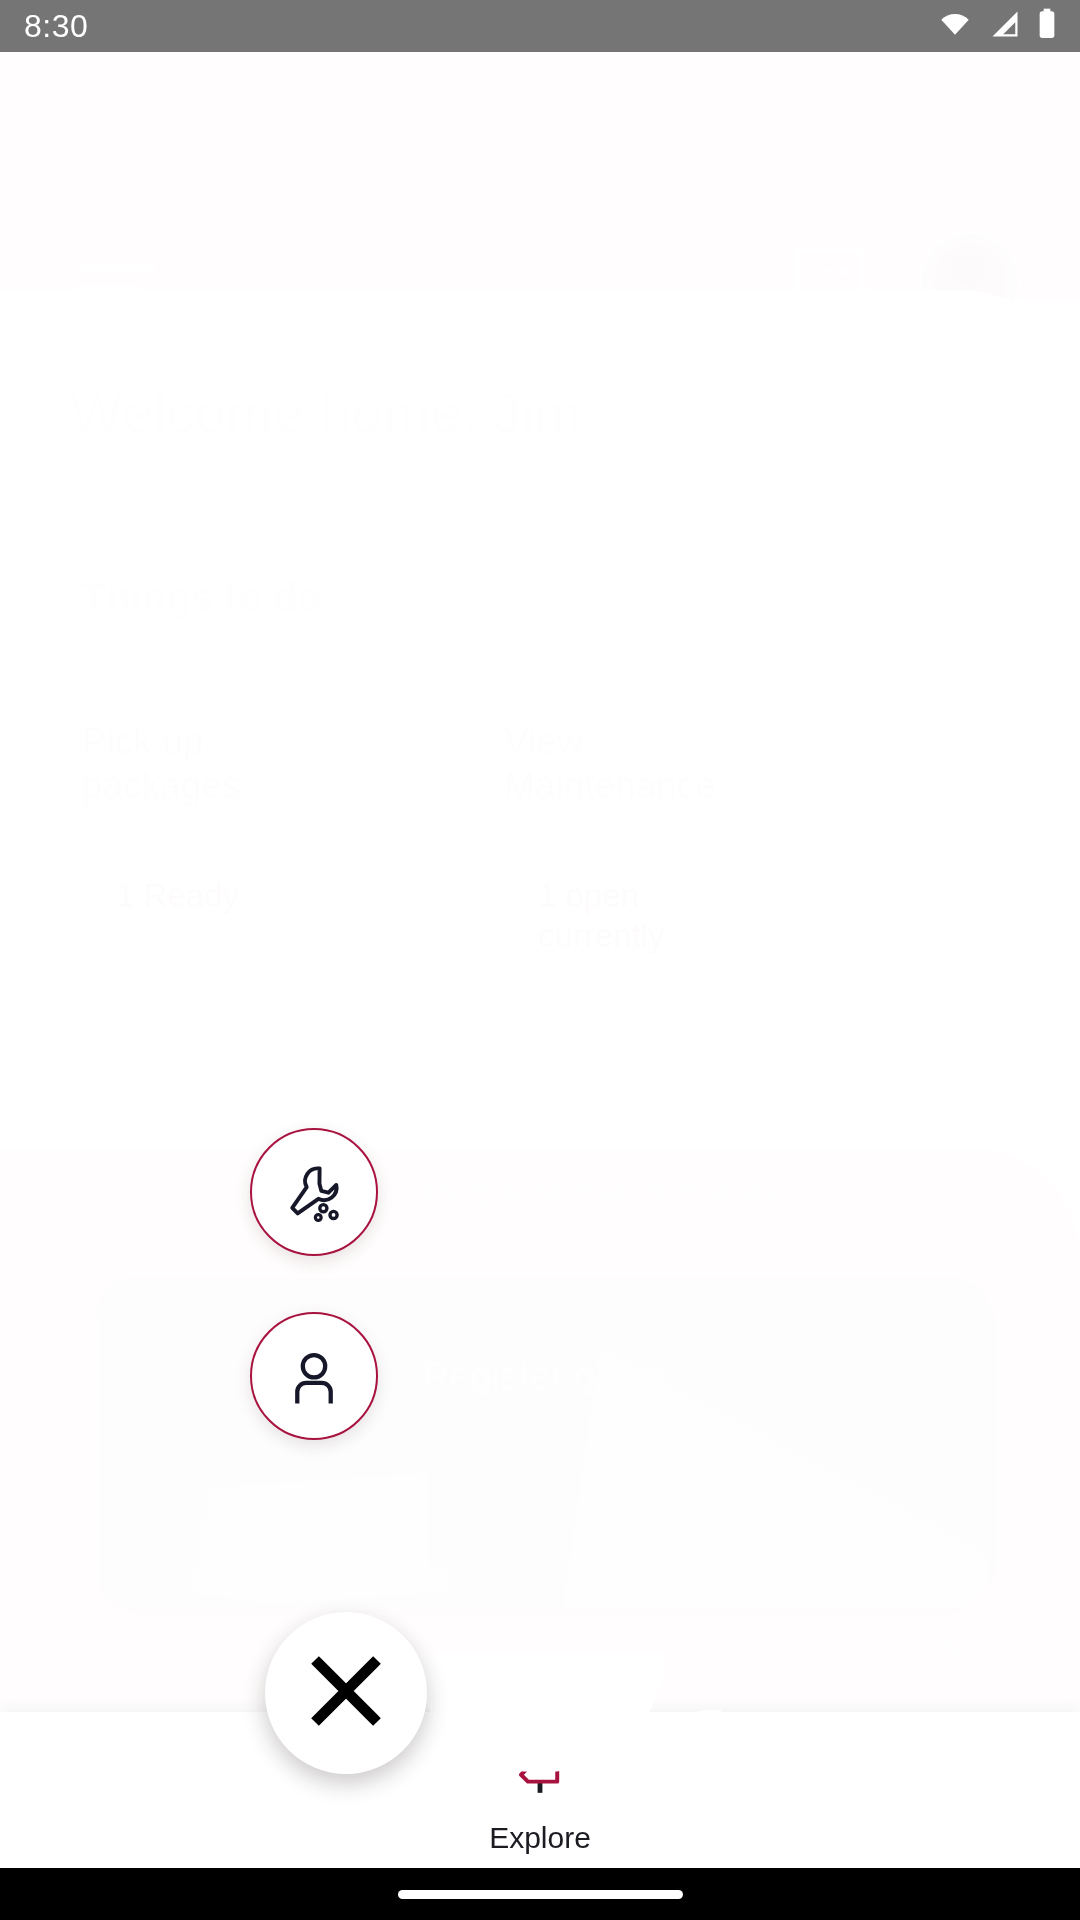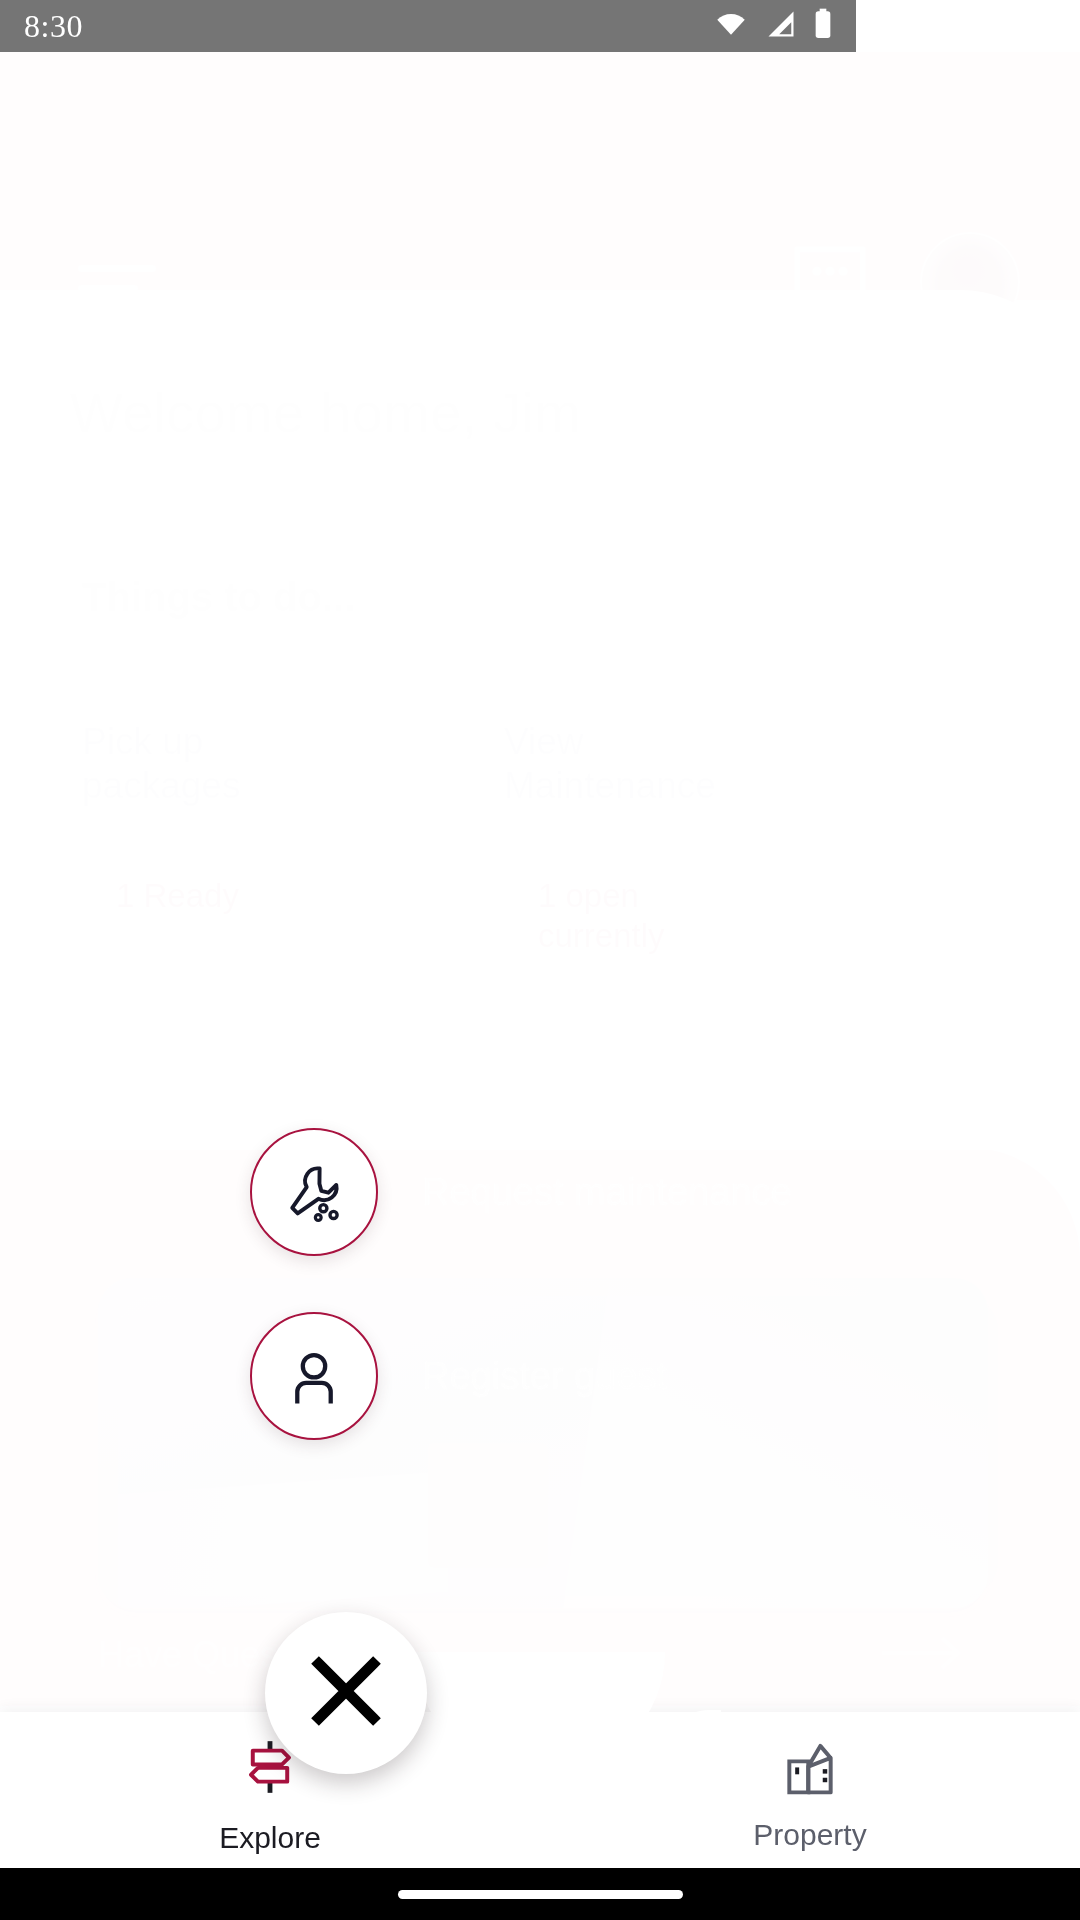--- a/index.html
+++ b/index.html
@@ -6,23 +6,23 @@
   html,body { width:1080px; height:1920px; }
   body {
     font-family:"Liberation Sans", sans-serif;
     background:#ffffff;
     overflow:hidden;
     position:relative;
   }
 
   
   .statusbar{
-    position:absolute; top:0; left:0; width:856px; height:52px;
+    position:absolute; top:0; left:0; width:1080px; height:52px;
     background:#757575; display:flex; align-items:center;
-    justify-content:space-between; padding:0 22px 0 24px; z-index:90;font-family:Liberation Serif, serif;
+    justify-content:space-between; padding:0 22px 0 24px; z-index:90;
   }
   .status-time{ color:#fff; font-size:32px; letter-spacing:.5px; }
   .status-icons{ display:flex; align-items:center; gap:14px; }
 
   
   .app-header{
     position:absolute; top:52px; left:0; width:1080px; height:248px;
     background:#fbeef1; z-index:5;
   }
   .header-row{
@@ -334,33 +334,20 @@
         <svg width="62" height="62" viewBox="0 0 36 36">
           <rect x="16.6" y="3" width="2.8" height="30" fill="#1b1b22"></rect>
           <path d="M8 8.5h17l4 4-4 4H8z" fill="#ffffff" stroke="#a8123f" stroke-width="2.3" stroke-linejoin="round"></path>
           <path d="M28 18.5H11l-4 4 4 4h17z" fill="#ffffff" stroke="#a8123f" stroke-width="2.3" stroke-linejoin="round"></path>
         </svg>
       </span>
       <span class="nav-label">Explore</span>
     </div>
 
 
-    <div class="nav-item">
-      <span>
-        <svg width="62" height="62" viewBox="0 0 36 36">
-          <path d="M6 13h11v18H6z" fill="none" stroke="#5c5f6b" stroke-width="2.3"></path>
-          <path d="M17 16l13-5v20H17z" fill="none" stroke="#5c5f6b" stroke-width="2.3" stroke-linejoin="round"></path>
-          <path d="M17 16L24 4l6 7" fill="none" stroke="#5c5f6b" stroke-width="2.3" stroke-linejoin="round"></path>
-          <rect x="9.4" y="16.5" width="2.3" height="4" fill="#1b1b22"></rect>
-          <rect x="25.4" y="17.5" width="2.6" height="2.6" fill="#1b1b22"></rect>
-          <rect x="25.4" y="22.5" width="2.6" height="2.6" fill="#1b1b22"></rect>
-        </svg>
-      </span>
-      <span class="nav-label">Property</span>
-    </div>
 
   </div>
 
   <div class="fab-close">
     <span>
       <svg width="74" height="74" viewBox="0 0 30 30">
         <path d="M4 4l22 22M26 4L4 26" stroke="#000000" stroke-width="4.4" stroke-linecap="square"></path>
       </svg>
     </span>
   </div>

